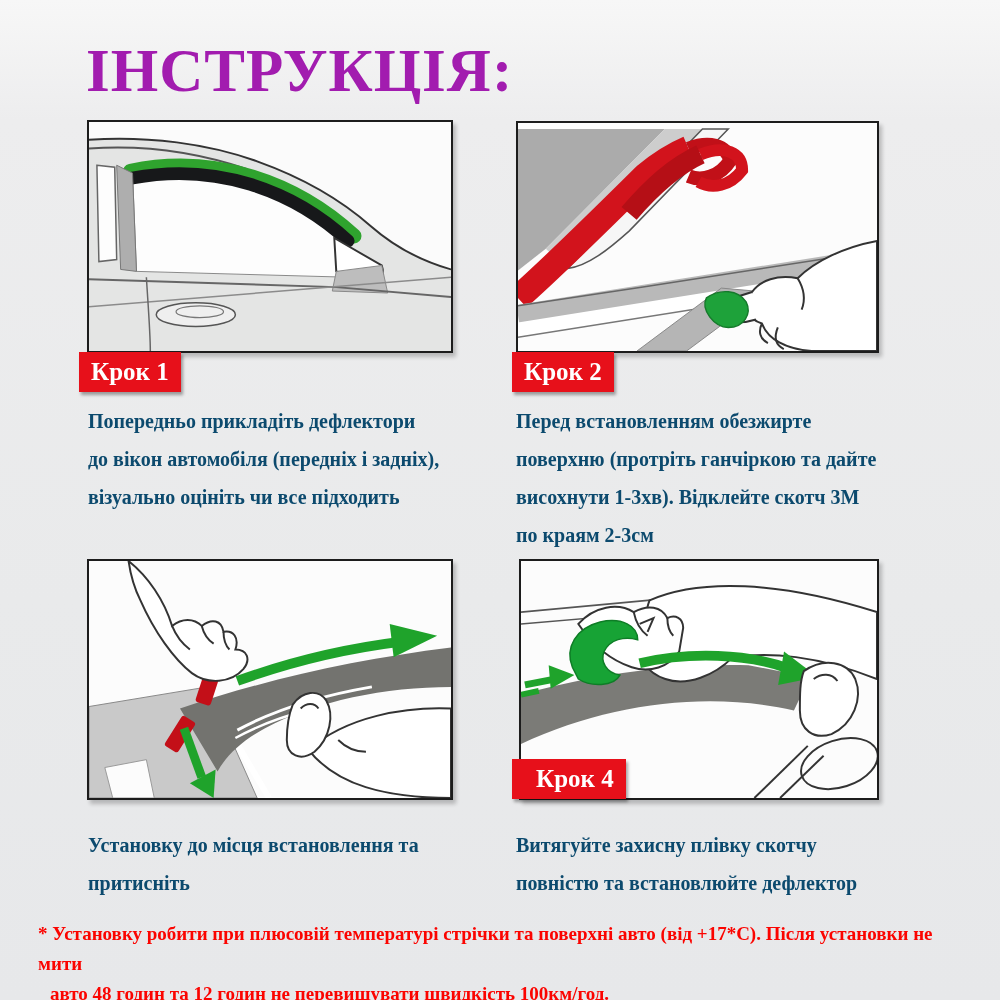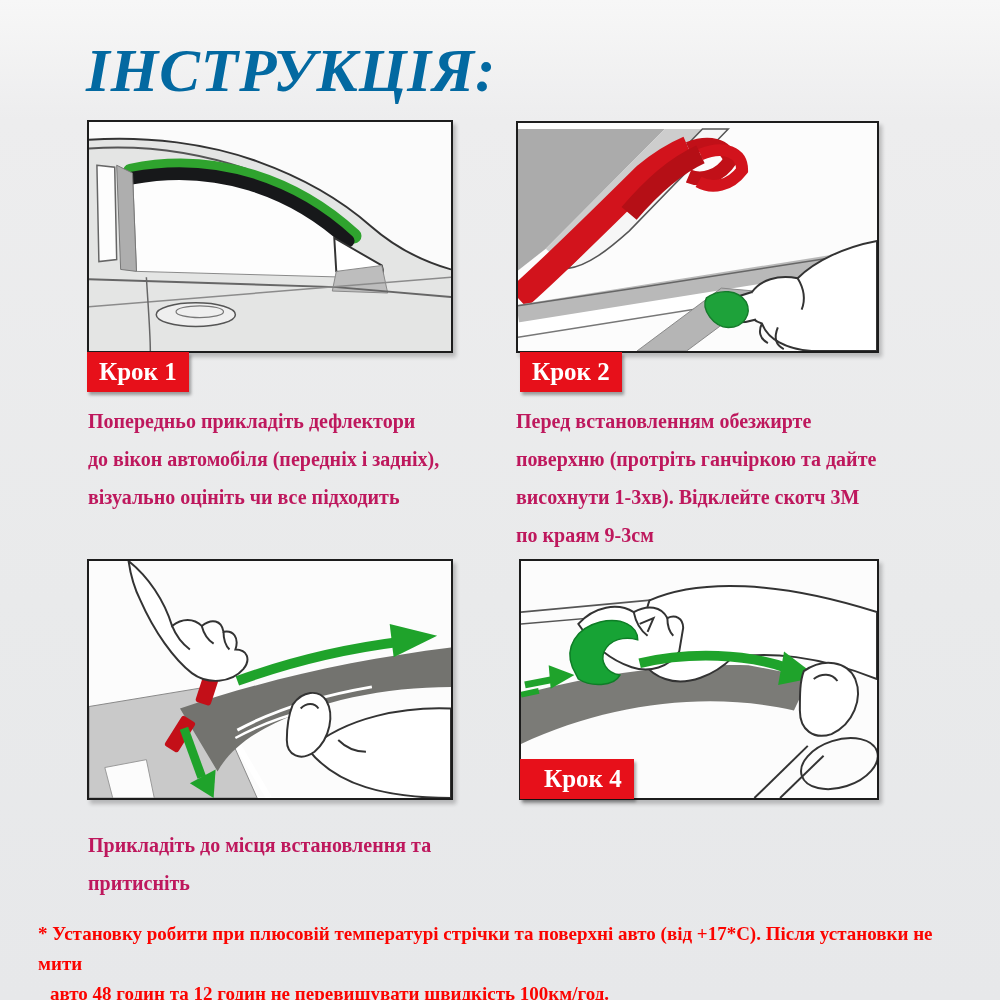--- a/index.html
+++ b/index.html
@@ -7,22 +7,22 @@
     width:1000px;height:1000px;
     font-family:"Liberation Serif", serif;
     background:linear-gradient(180deg,#f7f7f7 0%,#ededee 12%,#e9eaeb 60%,#e7e8ea 100%);
     position:relative;overflow:hidden;
   }
   .page{position:absolute;inset:0;}
 
   
   .title{
     position:absolute;left:86px;top:40px;
-    font-size:61px;font-weight:bold;color:#0369a1;
-    letter-spacing:1px;line-height:1;font-style:italic;
+    font-size:61px;font-weight:bold;color:#a21caf;
+    letter-spacing:1px;line-height:1;
   }
   .brand{position:absolute;left:630px;top:34px;width:270px;height:84px;}
   .brand svg{position:absolute;left:0;top:2px;}
   .brand-name{
     position:absolute;left:88px;top:10px;
     font-family:"Liberation Sans", sans-serif;
     font-weight:bold;font-size:54px;color:#2c2c2e;
     transform:scaleX(.80);transform-origin:left center;
     letter-spacing:0px;white-space:nowrap;
   }
@@ -39,31 +39,30 @@
   .p4{left:519px;top:559px;width:360px;height:241px;}
   .panel svg{display:block;width:100%;height:100%;}
 
   
   .step-label{
     position:absolute;height:40px;min-width:96px;
     background:#e7101a;color:#ffffff;
     font-weight:bold;font-size:25px;line-height:40px;
     text-align:center;padding:0 12px;box-sizing:border-box;
     box-shadow:2px 3px 3px rgba(0,0,0,.35);
-    margin-left:8px;
   }
   .l1{left:79px;top:352px;}
   .l2{left:512px;top:352px;text-align:right;}
   .l3{left:79px;top:799px;}
   .l4{left:512px;top:759px;padding-left:24px;}
 
   
   .step-text{
     position:absolute;
-    font-weight:bold;font-size:20px;color:#be185d;
+    font-weight:bold;font-size:20px;color:#0c4a6e;
     line-height:38px;white-space:pre-line;
   }
   .t1{left:88px;top:402px;width:410px;}
   .t2{left:516px;top:402px;width:420px;}
   .t3{left:88px;top:826px;width:410px;}
   .t4{left:516px;top:826px;width:420px;}
 
   
   .footnote{
     position:absolute;left:38px;top:919px;width:930px;
@@ -188,22 +187,24 @@
   <div class="step-label l1">Крок 1</div>
   <div class="step-label l2">Крок 2</div>
   <div class="step-label l4">Крок 4</div>
 
   <div class="step-text t1">Попередньо прикладіть дефлектори
 до вікон автомобіля (передніх і задніх),
 візуально оцініть чи все підходить</div>
   <div class="step-text t2">Перед встановленням обезжирте
 поверхню (протріть ганчіркою та дайте
 висохнути 1-3хв). Відклейте скотч 3М
-по краям 9-3см</div>
-  <div class="step-text t3">Прикладіть до місця встановлення та
+по краям 2-3см</div>
+  <div class="step-text t3">Установку до місця встановлення та
 притисніть</div>
+  <div class="step-text t4">Витягуйте захисну плівку скотчу
+повністю та встановлюйте дефлектор</div>
 
   <div class="footnote">
     <div class="line1">* Установку робити при плюсовій температурі стрічки та поверхні авто (від +17*C). Після установки не мити</div>
     <div class="line2">авто 48 годин та 12 годин не перевищувати швидкість 100км/год.</div>
   </div>
 
 </div>
 
 </body></html>

